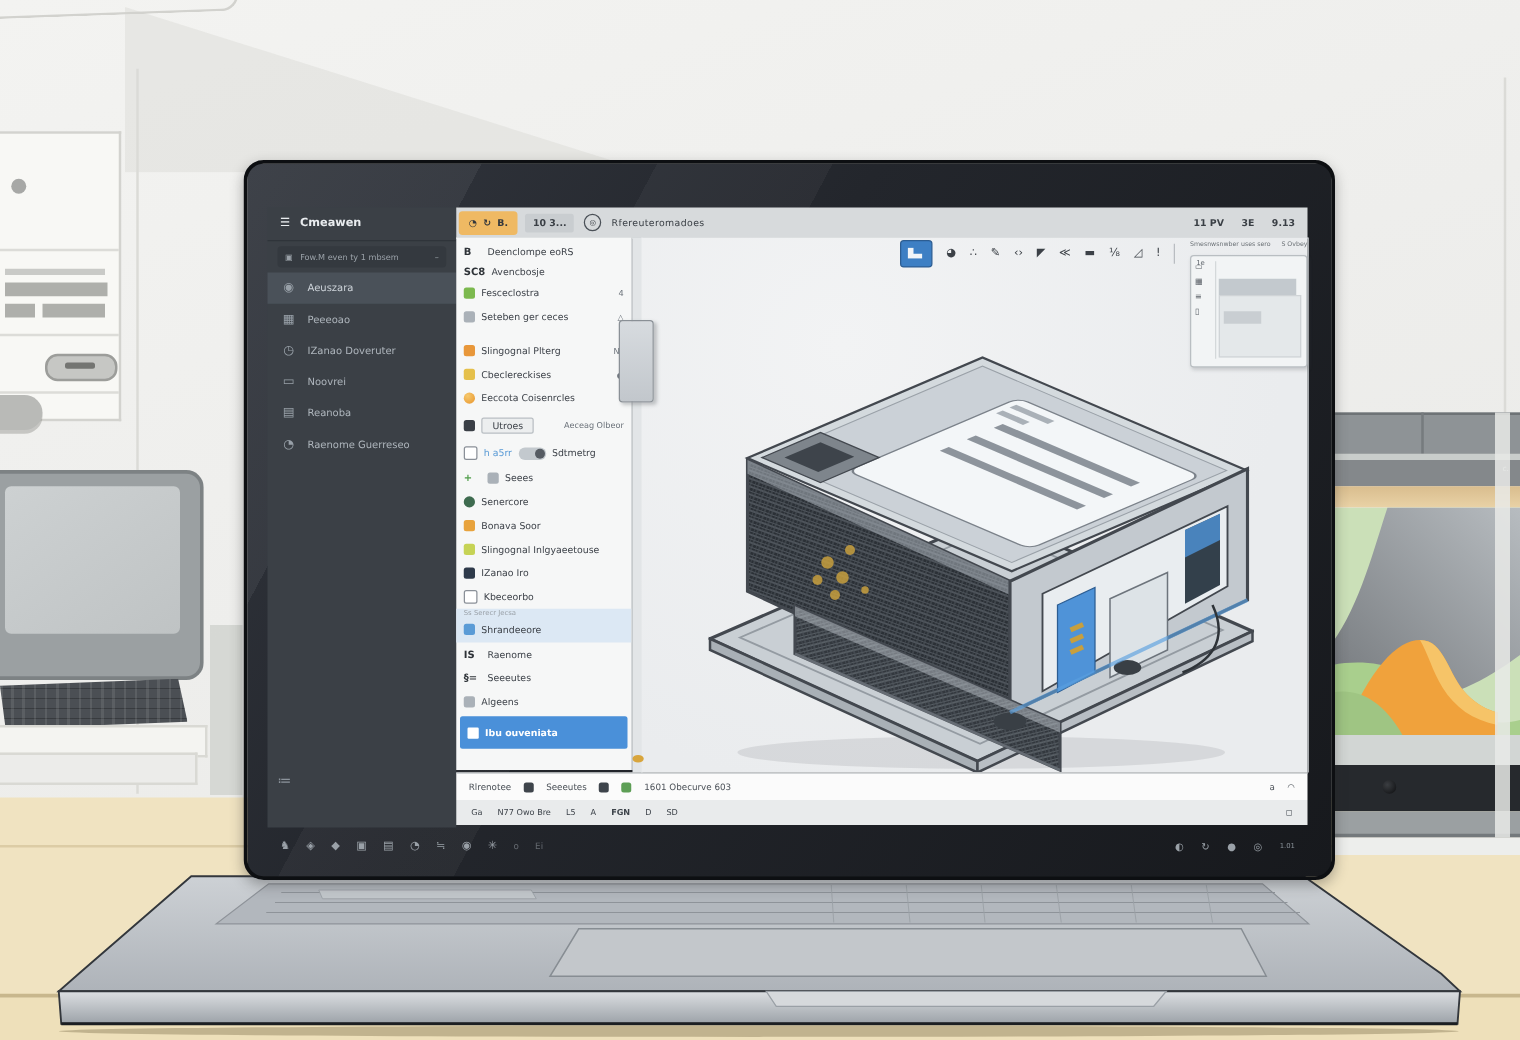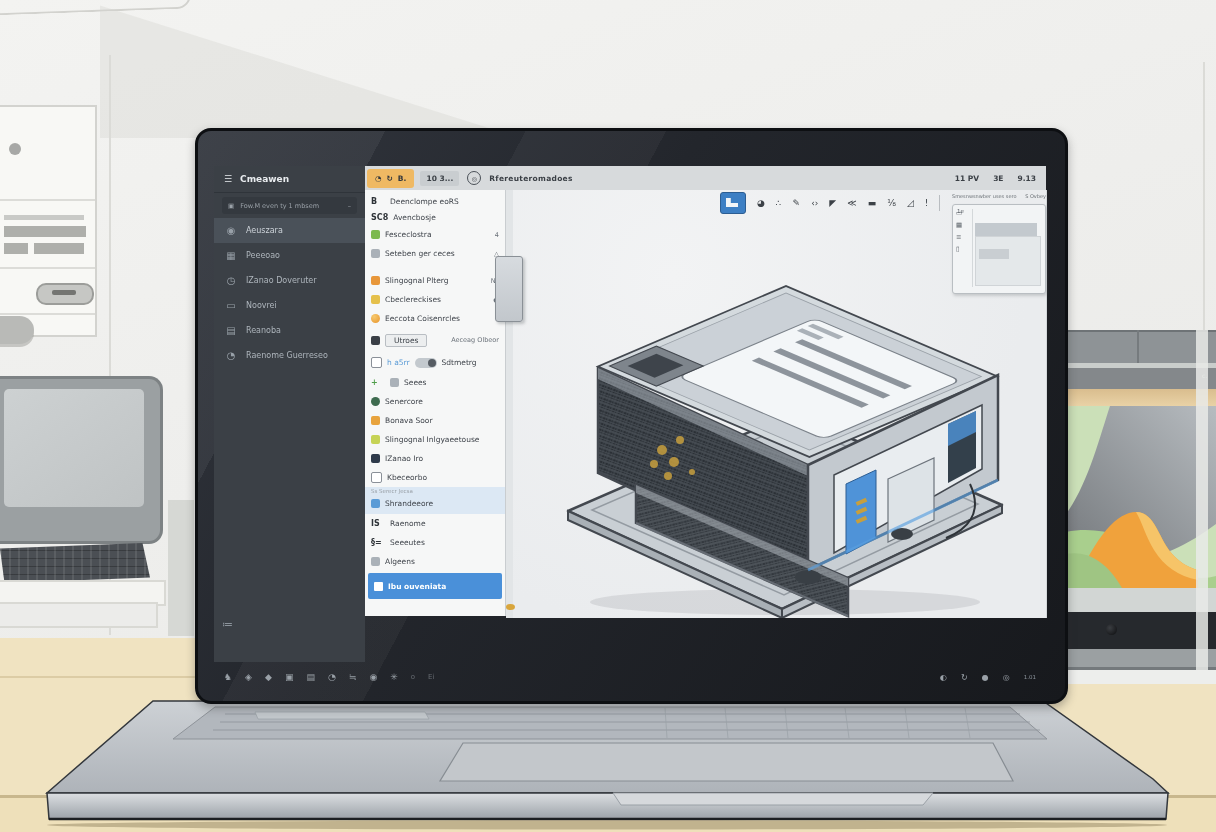--- a/index.html
+++ b/index.html
@@ -79,21 +79,21 @@
   .sb-bottom{position:absolute;left:8px;top:452px;font-size:11px;color:#8b939b;}
   
   .tbar{position:absolute;left:151px;top:0;width:681px;height:24px;background:#d7dadc;
     border-bottom:1px solid #b9bdc0;display:flex;align-items:center;font-size:7.5px;color:#3a3f45;}
   .tb-orange{display:flex;align-items:center;gap:5px;background:#efb963;border-radius:3px;
     height:19px;margin-left:2px;padding:0 8px;font-weight:bold;color:#33373c;}
   .tb-btn{background:#c9cdd0;border-radius:2px;height:15px;display:flex;align-items:center;
     padding:0 6px;margin-left:6px;font-weight:bold;}
   .tb-circ{width:12px;height:12px;border:1.5px solid #4a5057;border-radius:50%;margin-left:8px;
     display:flex;align-items:center;justify-content:center;font-size:6px;}
-  .tb-title{margin-left:8px;font-weight:bold;letter-spacing:.3px;}
+  .tb-title{margin-left:8px;font-weight:normal;letter-spacing:.3px;}
   .tb-right{margin-left:auto;display:flex;gap:14px;font-weight:bold;padding-right:10px;}
   
   .tree{position:absolute;left:151px;top:24px;width:141px;height:426px;background:#f6f7f7;
     border-right:1px solid #c9cdd0;padding-top:3px;box-sizing:border-box;}
   .trow{display:flex;align-items:center;height:19px;padding:0 6px;font-size:7.5px;color:#3e434a;gap:5px;}
   .trow.h16{height:16px;}
   .tig{font-weight:bold;font-size:8px;color:#2e3338;min-width:14px;}
   .tic{width:9px;height:9px;border-radius:2px;flex:none;}
   .tlb{white-space:nowrap;overflow:hidden;}
   .trt{margin-left:auto;font-size:6.5px;color:#6b727a;flex:none;}
@@ -485,20 +485,40 @@
       </g>
       <path d="M86 213 L298 306 L298 344 L86 251 Z" fill="url(#mesh2)" stroke="#43484f" stroke-width="2.5"></path>
       <path d="M86 213 L298 306 L298 314 L86 221 Z" fill="rgba(200,206,212,.45)"></path>
       <ellipse cx="258" cy="305" rx="13" ry="7" fill="#393f45"></ellipse>
       <ellipse cx="352" cy="262" rx="11" ry="6" fill="#393f45"></ellipse>
       <path d="M258 298 L448 208" stroke="#5aa0e0" stroke-width="3" opacity=".65"></path>
       <path d="M86 251 L298 344" stroke="#8a9199" stroke-width="2" opacity=".5"></path>
       <path d="M420 212 C 434 242 416 258 396 266" fill="none" stroke="#2e3338" stroke-width="2"></path>
     </svg>
 
+    <div class="st1">
+      <span>Rlrenotee</span>
+      <span class="badge"></span>
+      <span>Seeeutes</span>
+      <span class="badge"></span>
+      <span class="badge g"></span>
+      <span>1601 Obecurve 603</span>
+      <span style="margin-left:auto">a</span>
+      <span>◠</span>
+    </div>
+    <div class="st2">
+      <span>Ga</span>
+      <span>N77 Owo Bre</span>
+      <span>L5</span>
+      <span>A</span>
+      <span style="font-weight:bold">FGN</span>
+      <span>D</span>
+      <span>SD</span>
+      <span style="margin-left:auto">◻</span>
+    </div>
 
     <div class="tk">
       <span>♞</span>
       <span>◈</span>
       <span>◆</span>
       <span>▣</span>
       <span>▤</span>
       <span>◔</span>
       <span>≒</span>
       <span>◉</span>

